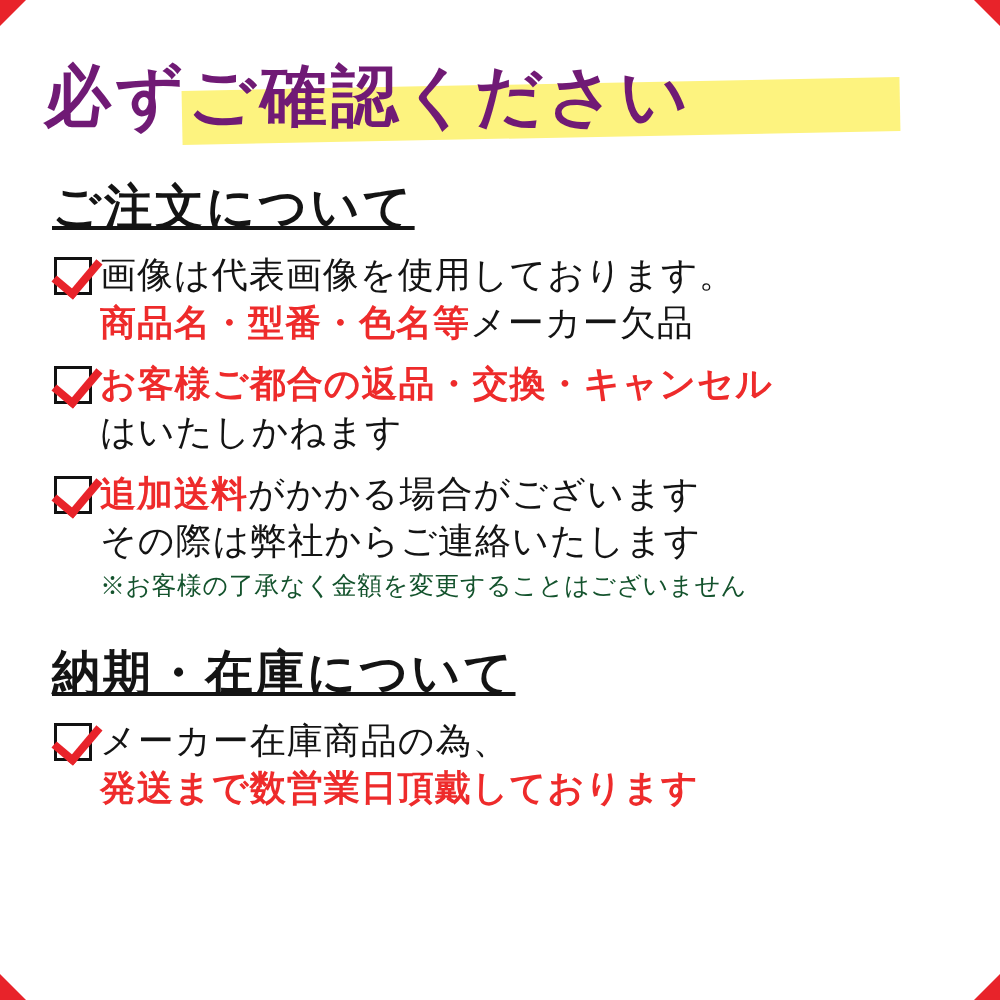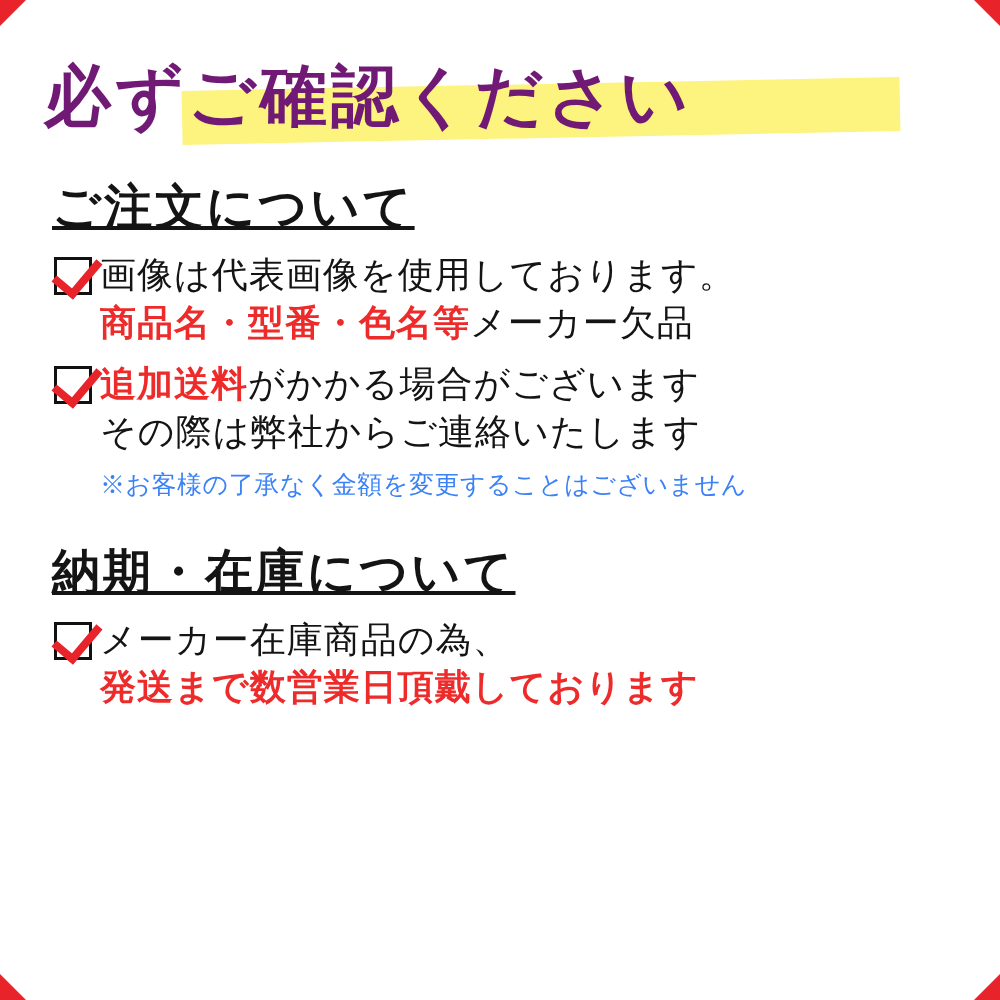--- a/index.html
+++ b/index.html
@@ -138,22 +138,22 @@
     margin-top: 48px;
   }
   .blk {
     color: #141414;
     font-weight: 400;
   }
   .note {
     display: block;
     font-size: 25px;
     letter-spacing: 0.5px;
-    color: #3b82f6;
-    margin-top: 12px;
+    color: #14532d;
+    margin-top: 4px;
     white-space: nowrap;
   }
 </style>
 </head>
 <body>
 
 <div class="corner corner-tl"></div>
 <div class="corner corner-tr"></div>
 <div class="corner corner-bl"></div>
 <div class="corner corner-br"></div>
@@ -168,20 +168,27 @@
   <div class="section-heading">ご注文について</div>
 
   <div class="item">
     <span class="check"></span>
     <div class="item-text">
       <span class="ln"><span class="blk">画像は代表画像を使用しております。</span></span>
       <span class="ln"><span class="red">商品名・型番・色名等</span><span class="blk">メーカー欠品</span></span>
     </div>
   </div>
 
+  <div class="item">
+    <span class="check"></span>
+    <div class="item-text">
+      <span class="ln"><span class="red">お客様ご都合の返品・交換・キャンセル</span></span>
+      <span class="ln"><span class="blk">はいたしかねます</span></span>
+    </div>
+  </div>
 
   <div class="item">
     <span class="check"></span>
     <div class="item-text">
       <span class="ln"><span class="red">追加送料</span><span class="blk">がかかる場合がございます</span></span>
       <span class="ln"><span class="blk">その際は弊社からご連絡いたします</span></span>
       <span class="note">※お客様の了承なく金額を変更することはございません</span>
     </div>
   </div>
 

